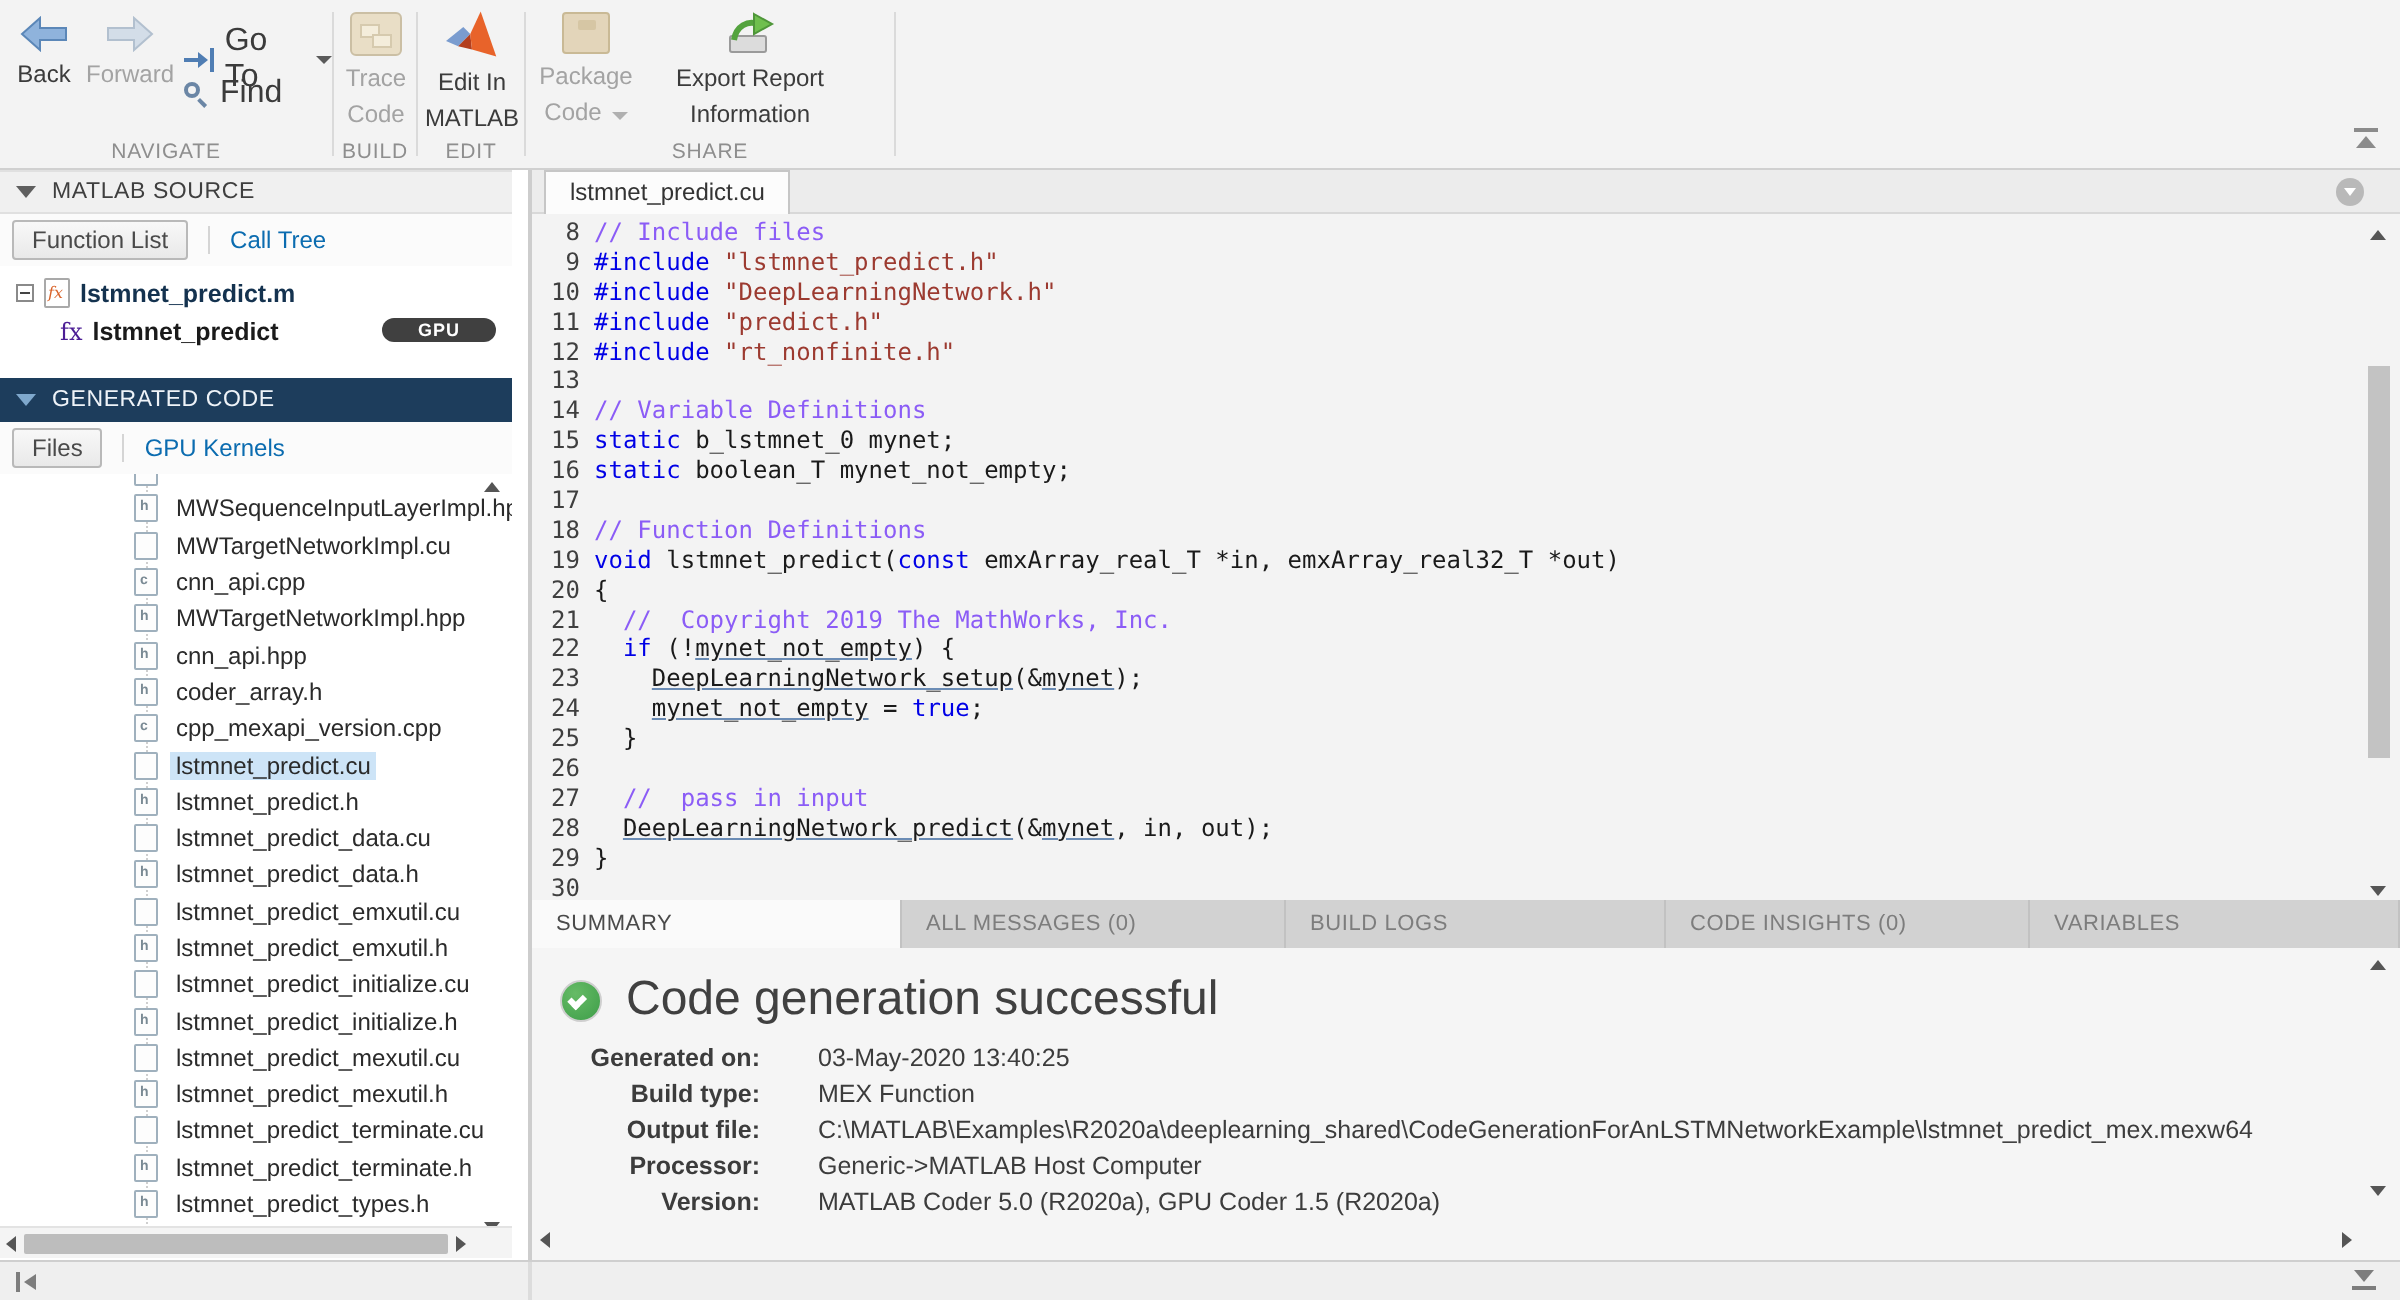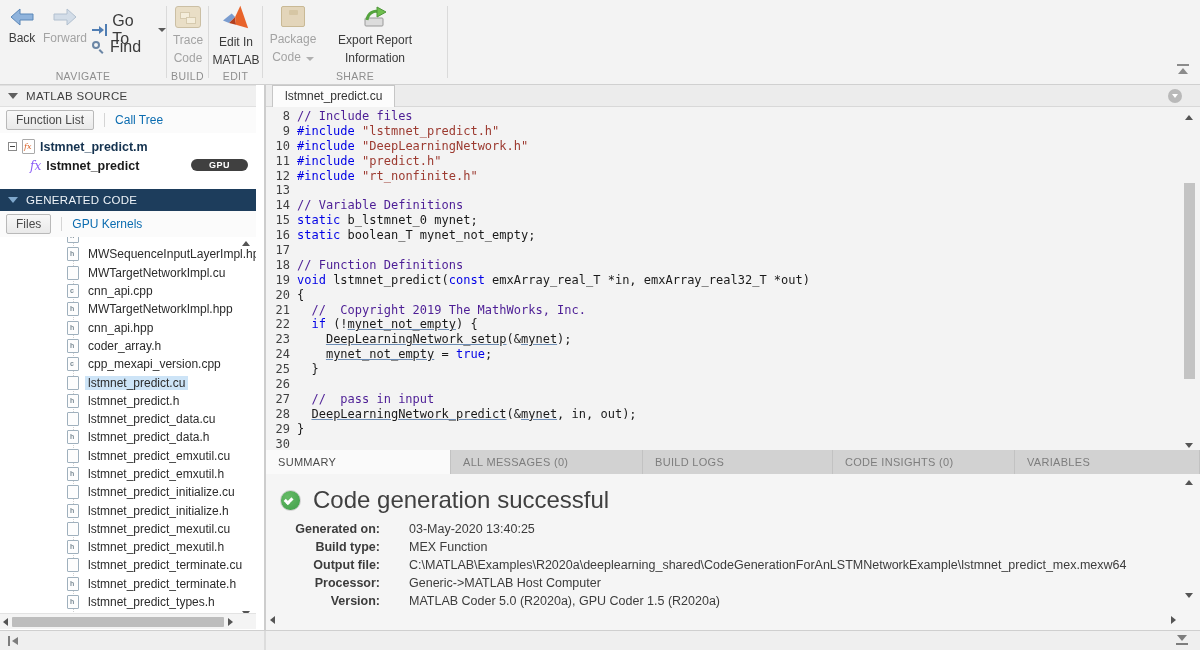--- a/index.html
+++ b/index.html
@@ -55,21 +55,21 @@
   .vsep { width:1px; height:14px; background:#d5d5d5; margin:0 10px; }
   .linktab { color:#0b6cb0; }
   #source-tree { padding:4px 0 8px 0; font-size:12.5px; }
   .tree-row1 { display:flex; align-items:center; height:19px; padding-left:8px; }
   .tree-row2 { display:flex; align-items:center; height:19px; padding-left:30px; position:relative; }
   .minusbox{width:9px;height:9px;border:1px solid #8a8a8a;background:#fff;position:relative;margin-right:5px;flex:0 0 auto;}
   .minusbox::before{content:"";position:absolute;left:1px;top:3px;width:5px;height:1px;background:#444;}
   .mficon{width:13px;height:15px;background:#fff;border:1px solid #a9a9a9;border-radius:1px;position:relative;margin-right:5px;flex:0 0 auto;}
   .mficon::before{content:"fx";position:absolute;left:1px;top:2px;font-size:8px;font-style:italic;color:#d9632a;font-family:"DejaVu Serif",serif;}
   .tree-file-name{font-weight:bold;color:#14324f;}
-  .fxg{font-style:italic;font-family:"DejaVu Serif",serif;color:#8b5cf6;margin-right:5px;font-size:12px;text-align:right;}
+  .fxg{font-family:"DejaVu Serif",serif;color:#4c1d95;margin-right:5px;font-size:12px;text-align:right;}
   .tree-fn-name{font-weight:bold;color:#1a1a1a;}
   .gpu-badge{position:absolute;right:8px;top:3px;background:#404040;color:#fff;font-size:9px;font-weight:bold;
     padding:1px 18px;border-radius:7px;letter-spacing:.5px;}
   #files-wrap{position:relative;height:385px;overflow:hidden;margin-left:35px;}
   #files-list{margin-top:-10px;}
   .tree-guide{position:absolute;left:38px;top:0;bottom:0;width:0;border-left:1px dotted #cfcfcf;}
   .file-row{display:flex;align-items:center;height:18.3px;padding-left:32px;font-size:12px;color:#2b2b2b;position:relative;}
   .ficon{width:12px;height:14px;background:#fdfdfd;border:1px solid #9fb0bd;border-radius:1px;position:relative;margin-right:6px;flex:0 0 auto;}
   .ficon .flab{position:absolute;left:2px;top:2px;font-size:7px;color:#7a8a94;font-weight:bold;line-height:8px;}
   .fname{white-space:nowrap;padding:0 3px;}
@@ -88,21 +88,21 @@
   #editor{position:absolute;left:266px;top:85px;width:934px;height:365px;background:#f3f3f3;}
   #tabstrip{position:relative;height:22px;background:#ececec;border-bottom:1px solid #d8d8d8;}
   #code-tab{position:absolute;left:6px;top:0;height:22px;background:#fcfcfc;border:1px solid #c6c6c6;border-bottom:none;
     padding:3px 12px 0 12px;font-size:12px;color:#333;}
   #tab-options{position:absolute;right:18px;top:4px;width:14px;height:14px;border-radius:50%;background:#b9b9b9;}
   #tab-options::before{content:"";position:absolute;left:3.5px;top:5px;width:0;height:0;
     border-left:3.5px solid transparent;border-right:3.5px solid transparent;border-top:4px solid #fff;}
   #code-area{padding-top:2px;font-family:"DejaVu Sans Mono",monospace;font-size:12px;overflow:hidden;height:342px;}
   .code-line{height:14.9px;line-height:14.9px;white-space:pre;}
   .ln{display:inline-block;width:24px;text-align:right;color:#3f3f3f;margin-right:7px;}
-  .c-p{color:#1a1a1a;} .c-k{color:#0000e6;} .c-c{color:#4c1d95;} .c-s{color:#9c3a30;}
+  .c-p{color:#1a1a1a;} .c-k{color:#0000e6;} .c-c{color:#8b5cf6;} .c-s{color:#9c3a30;}
   .c-l{color:#1a1a1a;text-decoration:underline;text-decoration-color:#6b8cb5;}
   #ed-vscroll{position:absolute;right:2px;top:26px;width:16px;bottom:2px;}
   #ed-vscroll .thumb{position:absolute;left:2px;top:72px;width:11px;height:196px;background:#c3c3c3;}
   #ed-vscroll .a-up{position:absolute;left:3px;top:4px;}
   #ed-vscroll .a-dn{position:absolute;left:3px;bottom:0px;}
   
   #bottom{position:absolute;left:266px;top:450px;width:934px;height:180px;background:#f5f5f5;}
   #bottom-tab-bar{display:flex;height:24px;background:#d2d2d2;}
   .btab{height:24px;line-height:24px;padding-left:12px;font-size:11px;color:#7d7d7d;letter-spacing:.3px;
     border-right:1px solid #c2c2c2;}

